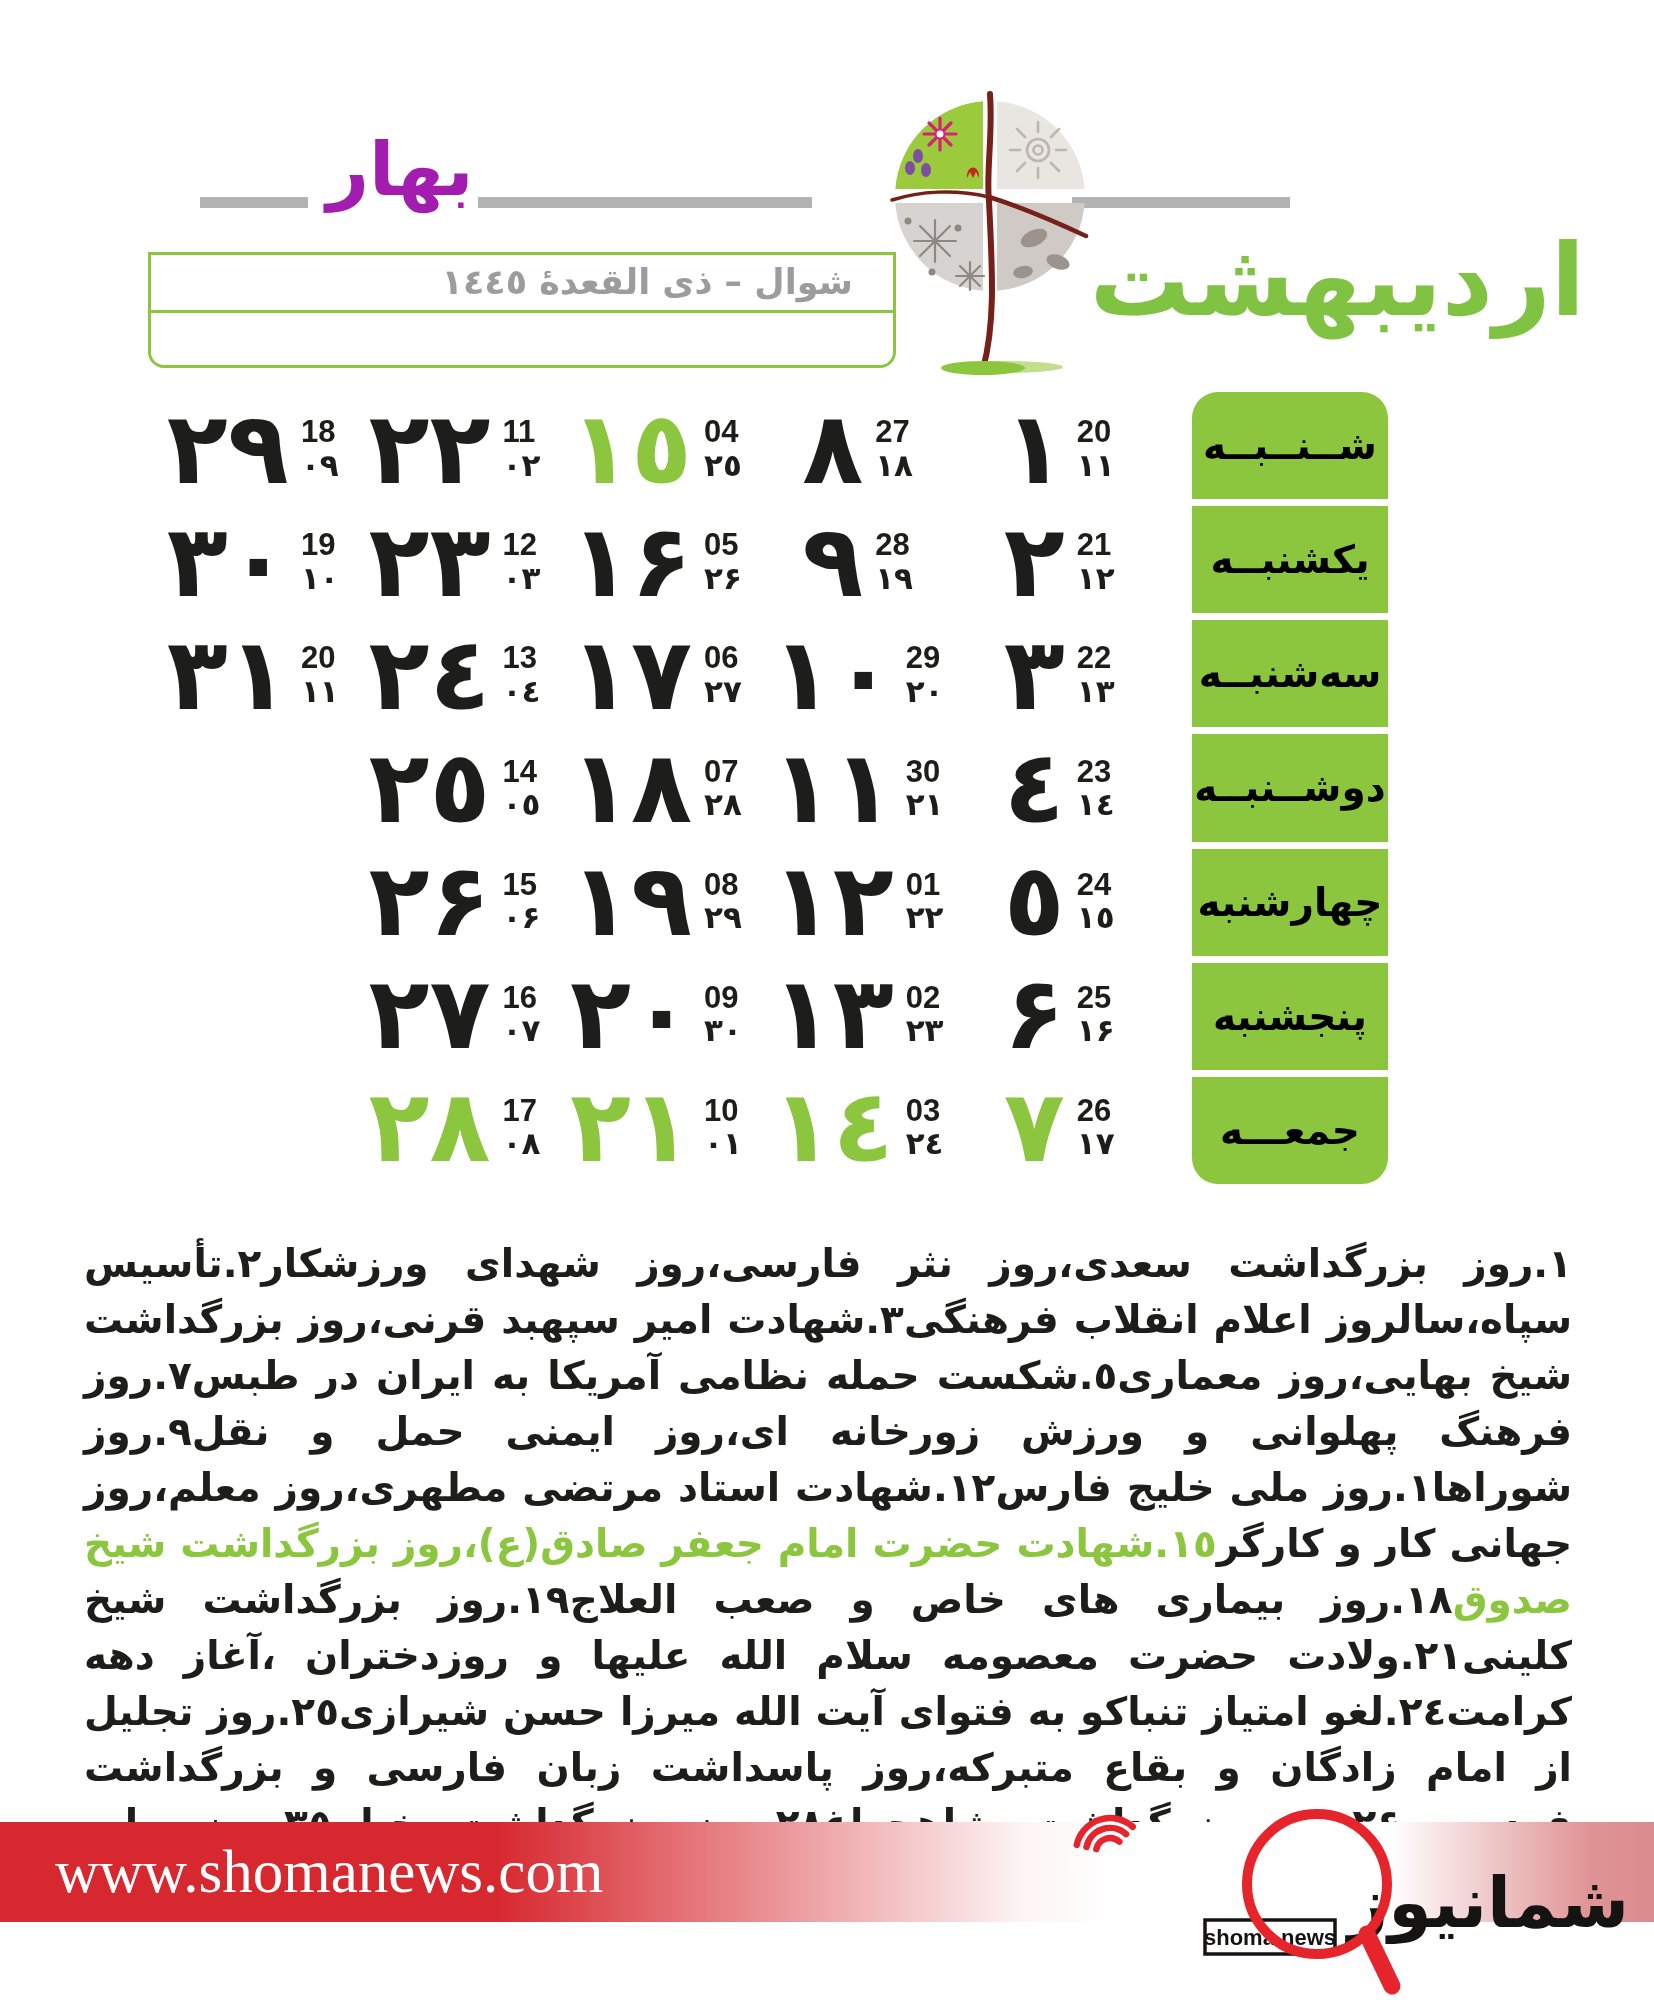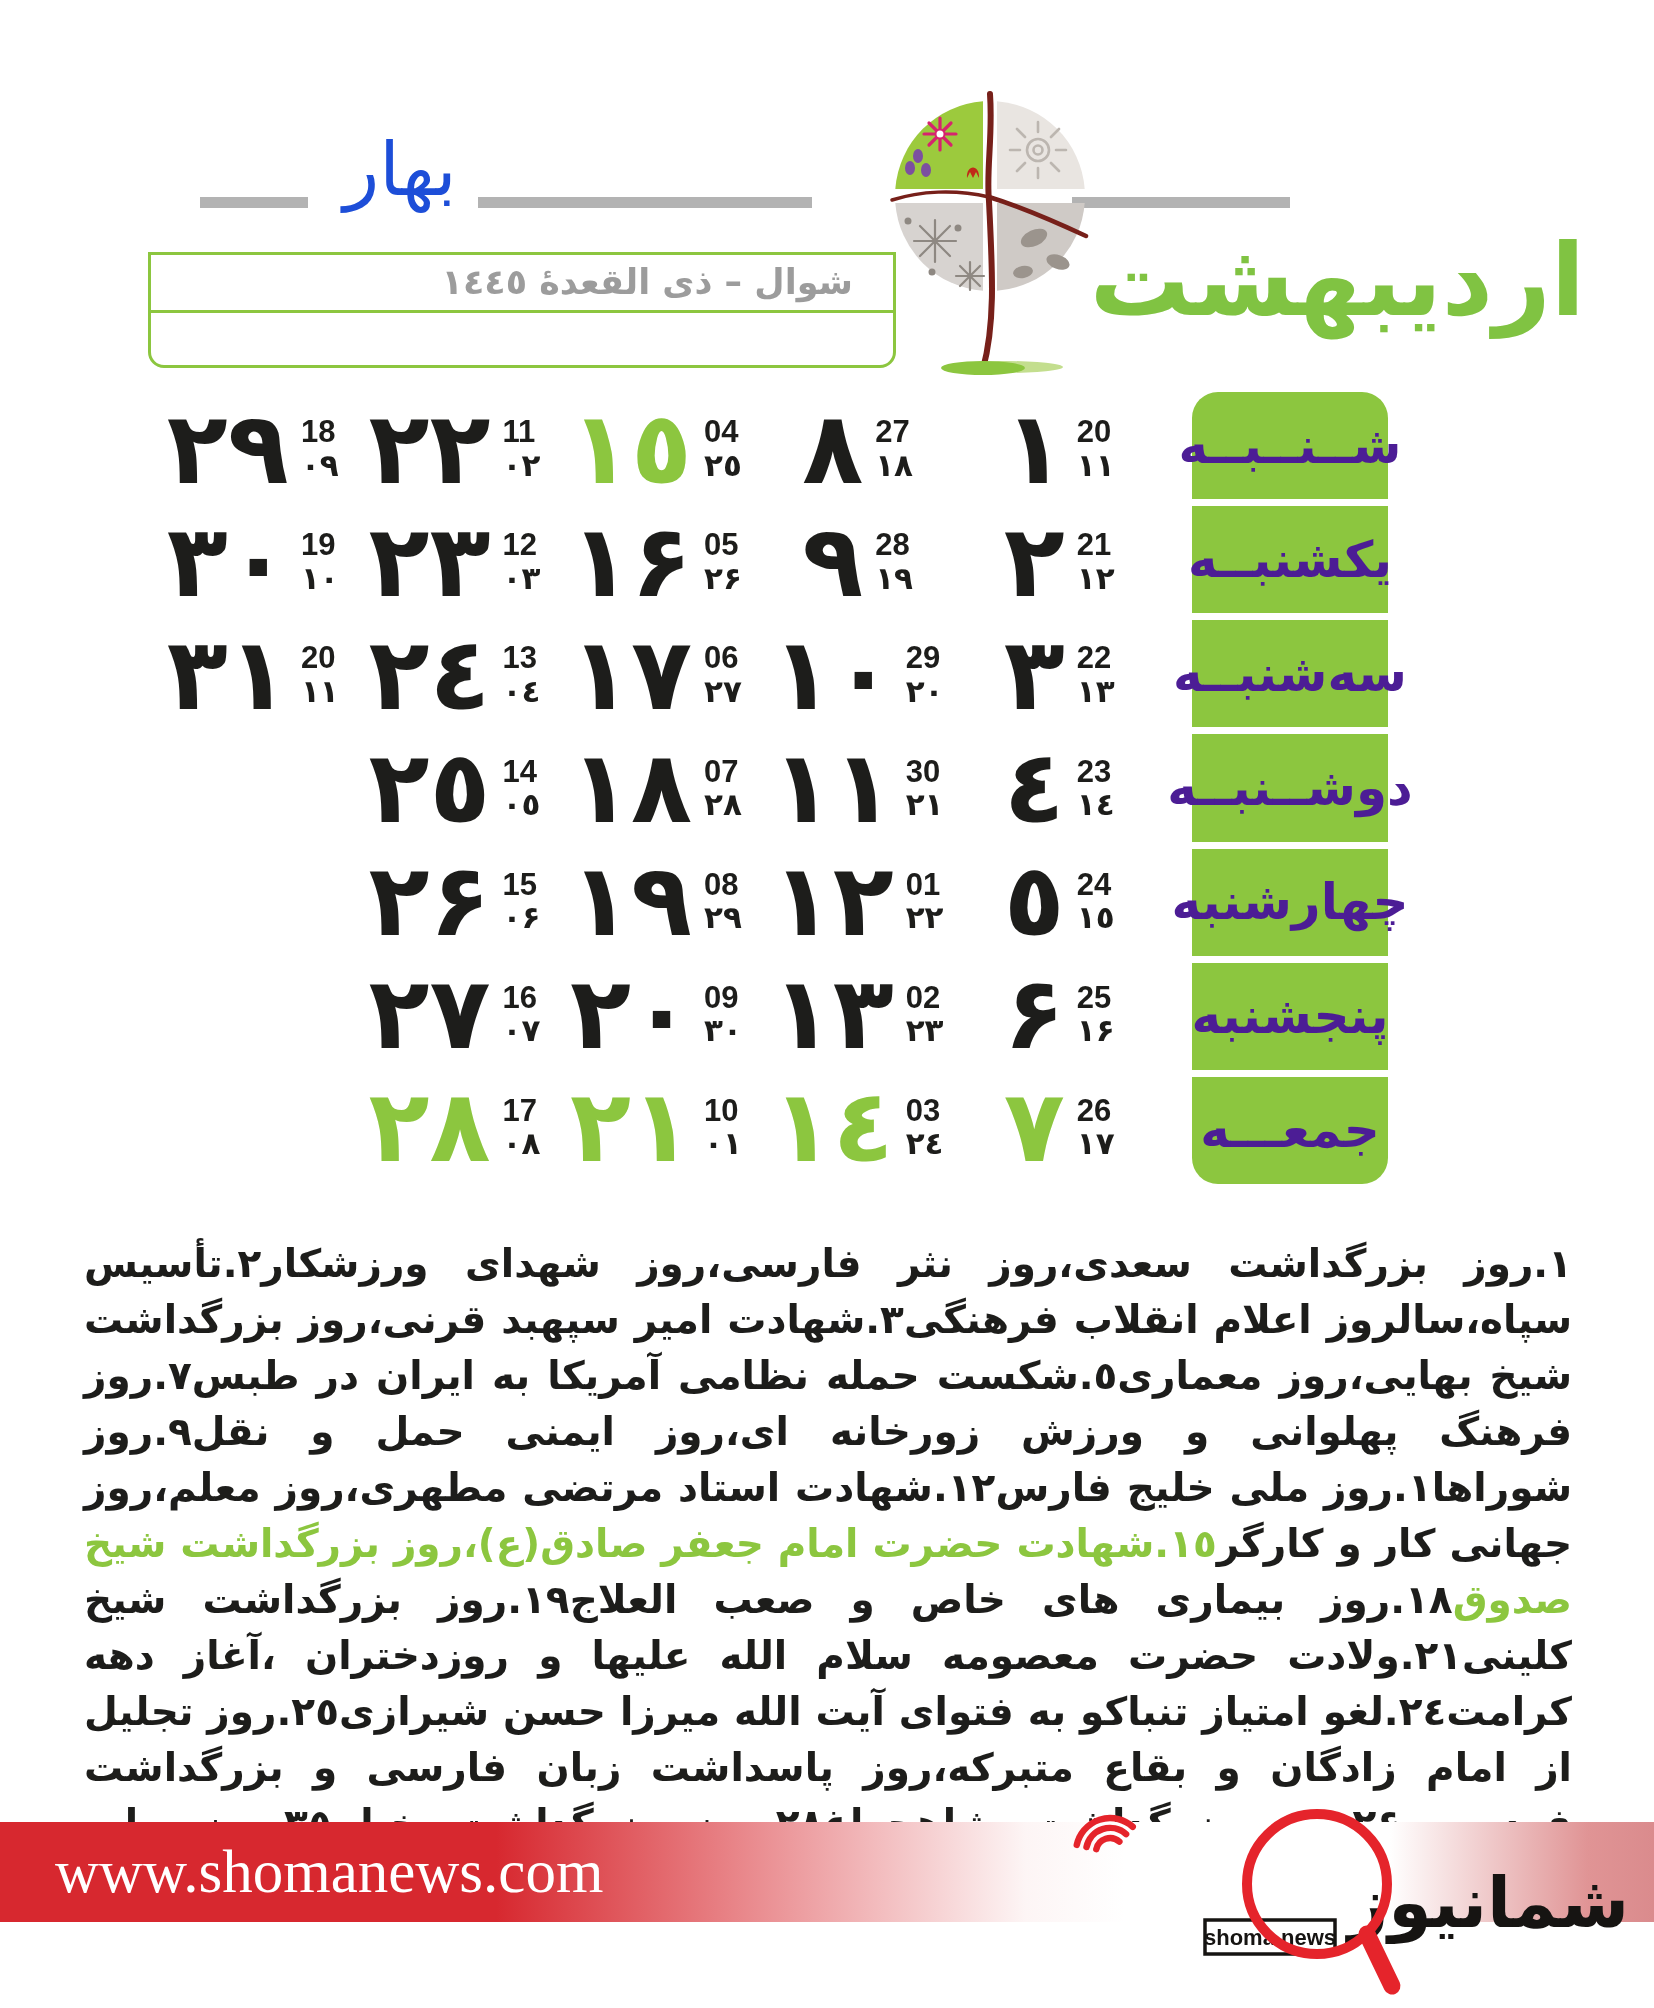--- a/index.html
+++ b/index.html
@@ -5,37 +5,37 @@
   html,body{margin:0;padding:0;background:#ffffff;}
   #canvas{position:relative;width:1654px;height:2008px;background:#ffffff;overflow:hidden;
           font-family:"DejaVu Sans",sans-serif;}
 
   
   .dash{position:absolute;height:11px;background:#b3b3b3;}
   #dash-left{left:200px;top:197px;width:108px;}
   #dash-mid{left:478px;top:197px;width:334px;}
   #dash-right{left:1072px;top:197px;width:218px;}
   #season{position:absolute;left:318px;top:126px;width:164px;text-align:center;
-          font-size:74px;font-weight:normal;color:#1d4ed8;direction:rtl;}
+          font-size:74px;font-weight:bold;color:#a21caf;direction:rtl;}
   #month-name{position:absolute;left:1055px;top:226px;width:530px;text-align:right;direction:rtl;
           font-size:100px;font-weight:bold;color:#80c342;line-height:1.1;}
   #date-box{position:absolute;left:148px;top:252px;width:748px;height:116px;
           border:3px solid #8cc63f;border-radius:0 0 16px 16px;box-sizing:border-box;}
   #date-box .row-hijri{height:55px;border-bottom:3px solid #8cc63f;direction:rtl;
           font-size:35px;font-weight:bold;color:#9c9c9c;line-height:55px;padding-right:40px;}
   #date-box .row-greg{height:55px;font-family:"Liberation Sans",sans-serif;
           font-size:46px;font-weight:bold;color:#a6a6a6;line-height:55px;padding-left:16px;}
 
   
   #tree{position:absolute;left:820px;top:76px;width:340px;height:300px;overflow:visible;}
 
   
   #weekday-col{position:absolute;left:1192px;top:392px;width:196px;height:792px;
           display:flex;flex-direction:column;gap:7px;}
-  .wd-chip{flex:1;background:#8cc63f;color:#4c1d95;font-size:50px;font-weight:bold;
+  .wd-chip{flex:1;background:#8cc63f;color:#000000;font-size:39px;font-weight:bold;
           display:flex;align-items:center;justify-content:center;direction:rtl;text-align:right;}
   .wd-chip:first-child{border-radius:26px 26px 0 0;}
   .wd-chip:last-child{border-radius:0 0 26px 26px;}
 
   #days{position:absolute;left:152px;top:392px;width:1008px;height:792px;
           display:grid;grid-template-columns:repeat(5,1fr);grid-template-rows:repeat(7,1fr);}
   .cell{display:flex;align-items:center;justify-content:center;gap:12px;}
   .cell .big{font-size:100px;font-weight:bold;color:#1d1d1b;line-height:.9;}
   .cell.holiday .big{color:#8cc63f;}
   .cell .small{display:flex;flex-direction:column;align-items:flex-start;line-height:1.08;

